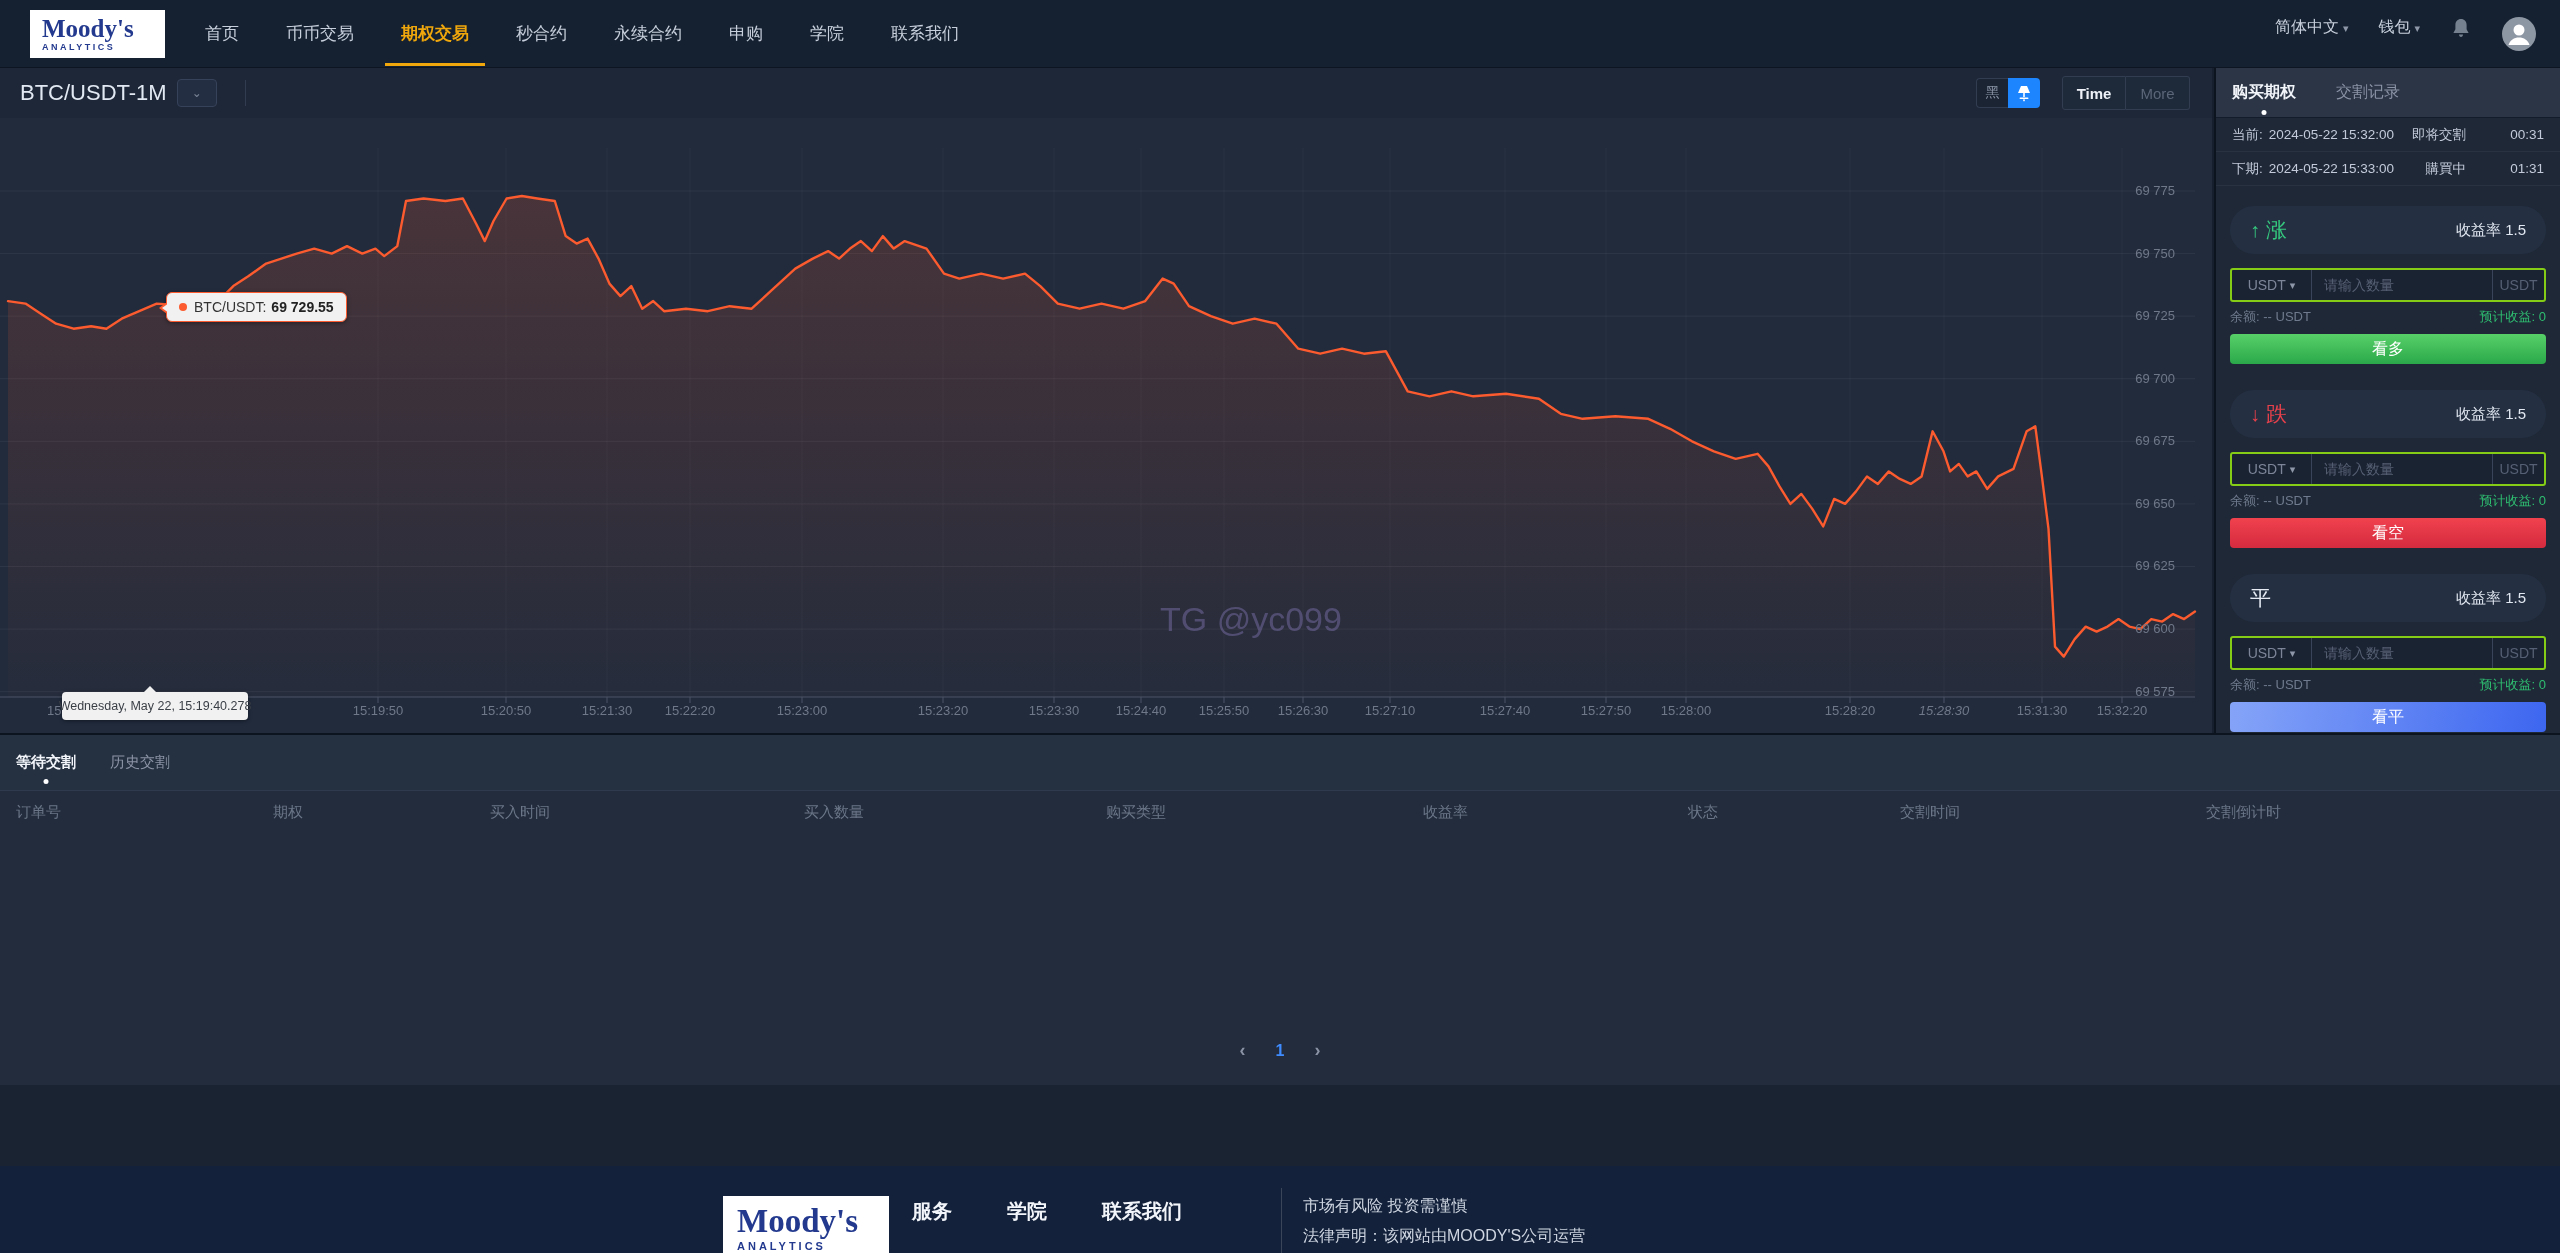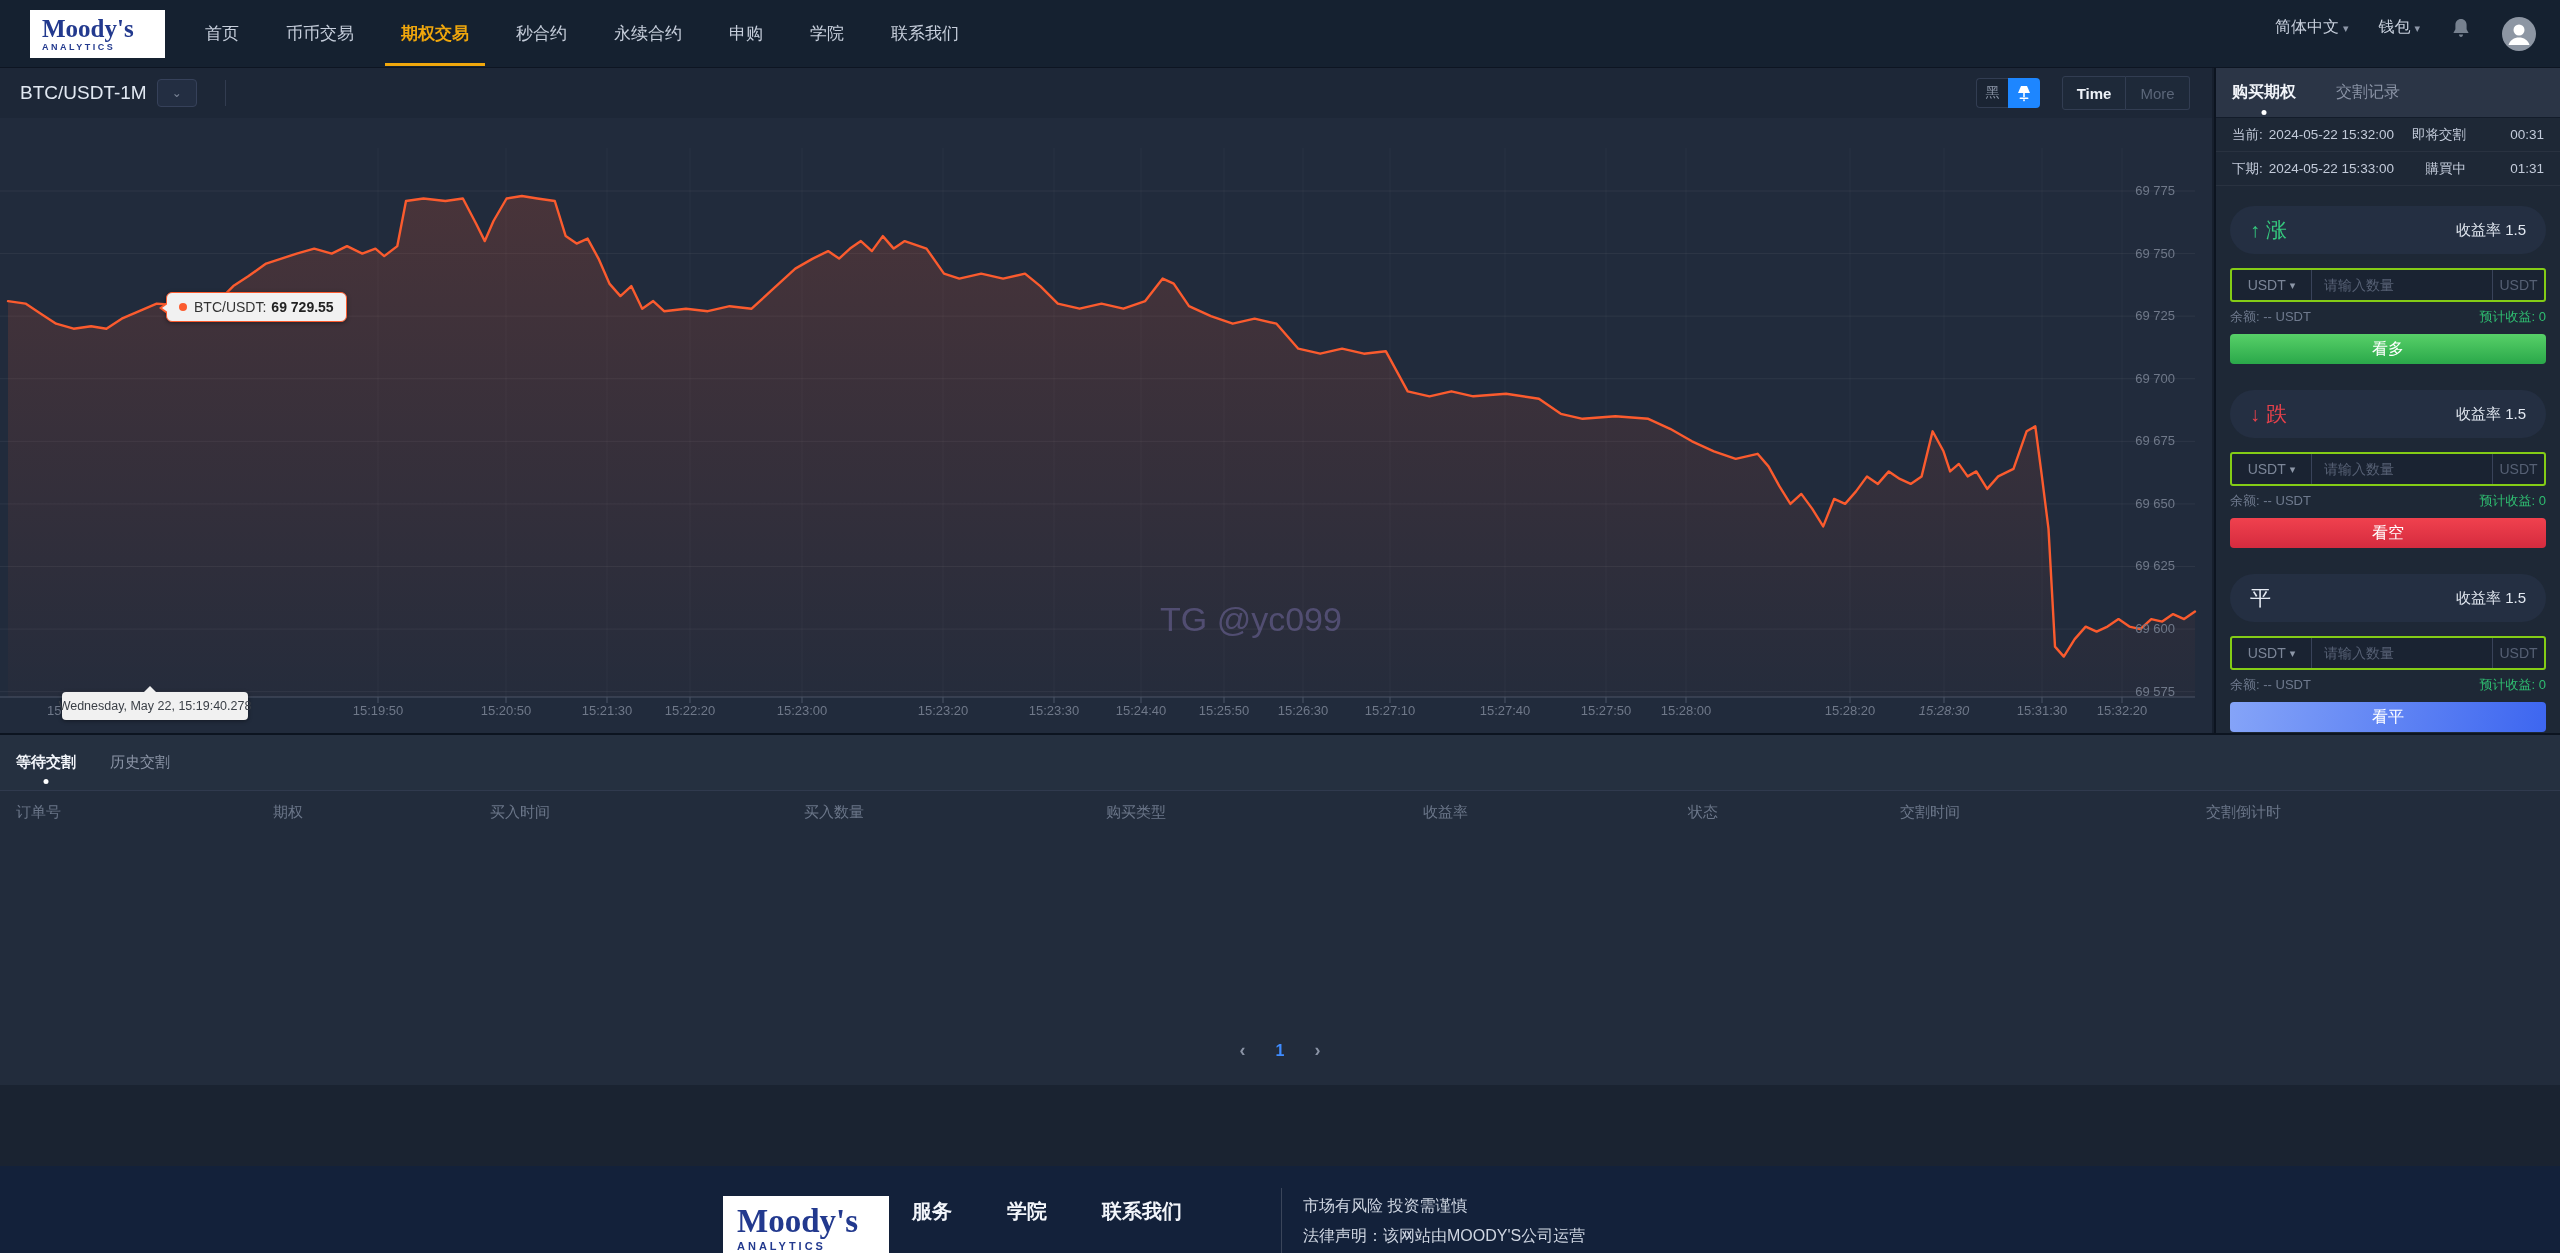--- a/index.html
+++ b/index.html
@@ -20,21 +20,21 @@
   .nav-item.active::after{content:"";position:absolute;left:-16px;right:-16px;bottom:2px;height:3px;background:#f0a70c;}
   .nav-right{margin-left:auto;display:flex;align-items:flex-start;gap:30px;margin-right:24px;}
   .nav-link{font-size:16px;color:#c7cfdc;cursor:pointer;white-space:nowrap;}
   .caret{font-size:11px;color:#8d97a8;margin-left:4px;}
   .avatar{width:34px;height:34px;border-radius:50%;background:#8d96a3;display:flex;align-items:center;justify-content:center;}
 
   
   .chart-area{position:absolute;top:68px;left:0;width:2212px;height:665px;background:#1f2938;}
   .chart-toolbar{position:absolute;top:0;left:0;width:100%;height:50px;background:#1d2737;
                  display:flex;align-items:center;}
-  .symbol{font-size:19px;color:#e2e9f3;margin-left:20px;font-weight:400;}
+  .symbol{font-size:22px;color:#e2e9f3;margin-left:20px;font-weight:400;}
   .symbol-dd{width:40px;height:28px;background:#232e42;border:1px solid #36415a;border-radius:4px;
              margin-left:10px;display:flex;align-items:center;justify-content:center;color:#7a8496;font-size:12px;cursor:pointer;}
   .tb-sep{width:1px;height:26px;background:#323c50;margin-left:28px;}
   .tb-right{margin-left:auto;display:flex;align-items:center;margin-right:22px;}
   .theme-toggle{display:flex;align-items:center;height:30px;cursor:pointer;}
   .theme-dark{width:32px;height:30px;background:#1a2433;border:1px solid #323d52;border-right:none;
               border-radius:4px 0 0 4px;color:#8a94a6;font-size:14px;display:flex;align-items:center;justify-content:center;}
   .theme-light{width:32px;height:30px;background:#1d86ff;border-radius:0 4px 4px 0;
                display:flex;align-items:center;justify-content:center;}
   .tb-btns{display:flex;margin-left:22px;}

